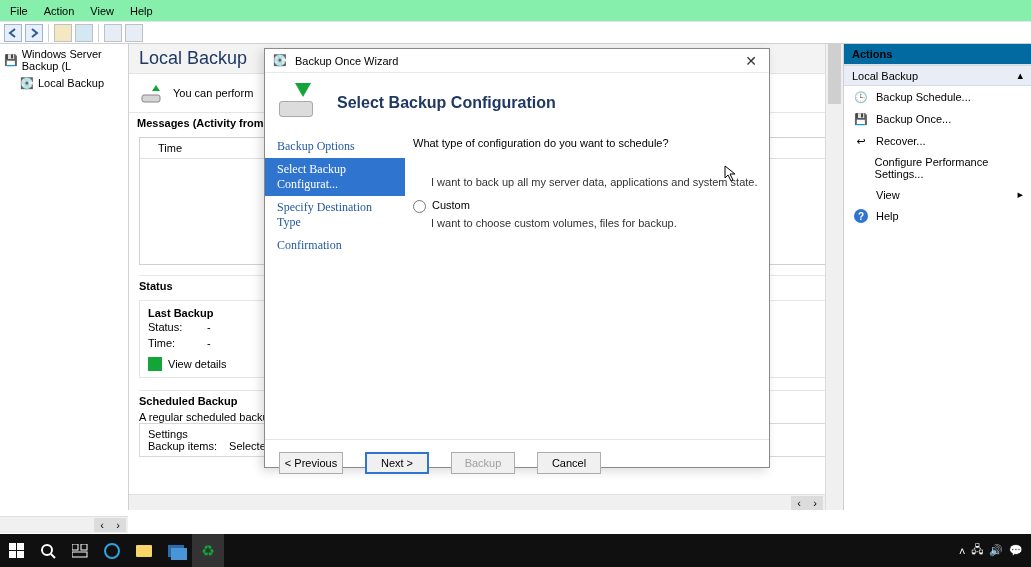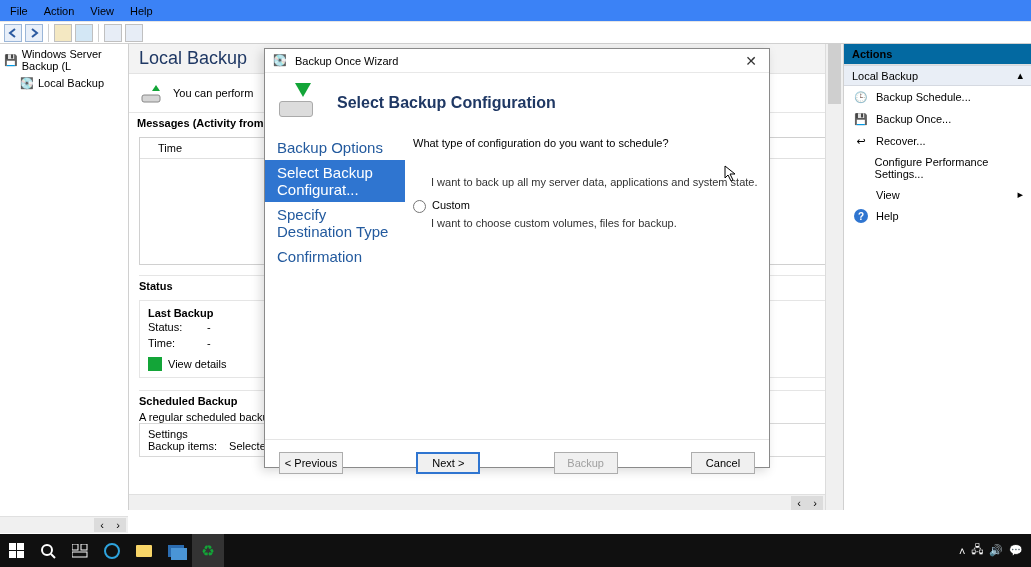--- a/index.html
+++ b/index.html
@@ -1,19 +1,19 @@
 <!DOCTYPE html>
 <html><head>
   <meta charset="utf-8">
   <style>
     * { margin: 0; padding: 0; box-sizing: border-box; font-family: "Segoe UI", Tahoma, sans-serif; font-size: 11px; }
     html, body { width: 1031px; height: 567px; overflow: hidden; background: #fff; }
 
     
-    .menubar { height: 22px; display: flex; align-items: center; padding: 0 4px; gap: 4px; background: #3b82f6; border-bottom: 1px solid #e5e5e5; }
+    .menubar { height: 22px; display: flex; align-items: center; padding: 0 4px; gap: 4px; background: #86efac; border-bottom: 1px solid #e5e5e5; }
     .menubar span { padding: 2px 6px; cursor: default; }
 
     
     .toolbar { height: 22px; display: flex; align-items: center; padding: 0 4px; gap: 3px; background: #fff; border-bottom: 1px solid #d0d0d0; }
     .tbtn { width: 18px; height: 18px; border: 1px solid #c0c0c0; background: #f5f5f5; display: inline-flex; align-items: center; justify-content: center; }
     .tbtn.arrow { border-color:#9bb6d8; background:#e8eff9;}
     .tbtn.sep { width: 1px; background: #d0d0d0; border: none; margin: 0 2px; }
 
     
     .mainrow { display: flex; height: 466px; }
@@ -54,28 +54,28 @@
     .wizard { position:absolute; left:264px; top:48px; width:506px; height:420px; background:#fff; border:1px solid #8a8a8a; box-shadow: -3px 3px 10px rgba(0,0,0,.15);}
     .wizard-titlebar { height:24px; background:#fff; border-bottom:1px solid #e8e8e8; display:flex; align-items:center; padding:0 8px; gap:8px;}
     .wizard-closex { margin-left:auto; font-size:14px; color:#333; padding:0 4px; cursor:pointer;}
     .wizard-header { display:flex; align-items:center; gap:14px; padding:10px 14px 6px 14px;}
     .wizard-header .bigicon { width:44px; height:40px; position:relative;}
     .wizard-header .bigicon .disk{position:absolute;left:0;top:18px;width:34px;height:16px;background:#dcdcdc;border:1px solid #aaa;border-radius:3px;}
     .wizard-header .bigicon .arrow{position:absolute;left:16px;top:0;width:0;height:0;border-left:8px solid transparent;border-right:8px solid transparent;border-top:14px solid #13a538;}
     .wizard-header h2 { font-size:16px; font-weight:bold; color:#1f3864;}
     .wizard-body { display:flex; height:310px;}
     .wizard-steps { width:140px; border-right:0; padding:6px 0; background:#fff;}
-    .wizard-steps .step { padding:4px 12px; color:#235a9e; font-size:15px; cursor:default;}
+    .wizard-steps .step { padding:4px 12px; color:#235a9e; font-size:12px; cursor:default;font-family:Liberation Serif, serif;}
     .wizard-steps .step.active { background:#2f75d0; color:#fff;}
     .wizard-content { flex:1; padding:8px 8px 8px 8px;}
     .wizard-content .q { margin-bottom:27px;}
     .radio-row { display:flex; align-items:flex-start; gap:6px; margin-bottom:4px;}
     .radio-row input { margin-top:1px;}
     .radio-desc { padding-left:18px; color:#333; margin-bottom:3px;}
-    .wizard-footer { height:46px; border-top:1px solid #e5e5e5; display:flex; align-items:center; justify-content:space-between; padding:0 14px; gap:22px;}
+    .wizard-footer { height:46px; border-top:1px solid #e5e5e5; display:flex; align-items:center; justify-content:flex-start; padding:0 14px; gap:22px;}
     .wbtn { min-width:64px; height:22px; border:1px solid #adadad; background:#f0f0f0; font-size:11px; cursor:default;}
     .wbtn.primary { border:2px solid #2f75d0;}
     .wbtn.disabled { color:#a0a0a0;}
 
     
     .cursor { position:absolute; left:459px; top:116px; width:14px; height:18px; pointer-events:none;}
     .cursor svg { width:14px; height:18px;}
 
     
     .taskbar { position:absolute; left:0; right:0; bottom:0; height:33px; background:#101010; display:flex; align-items:center;}

